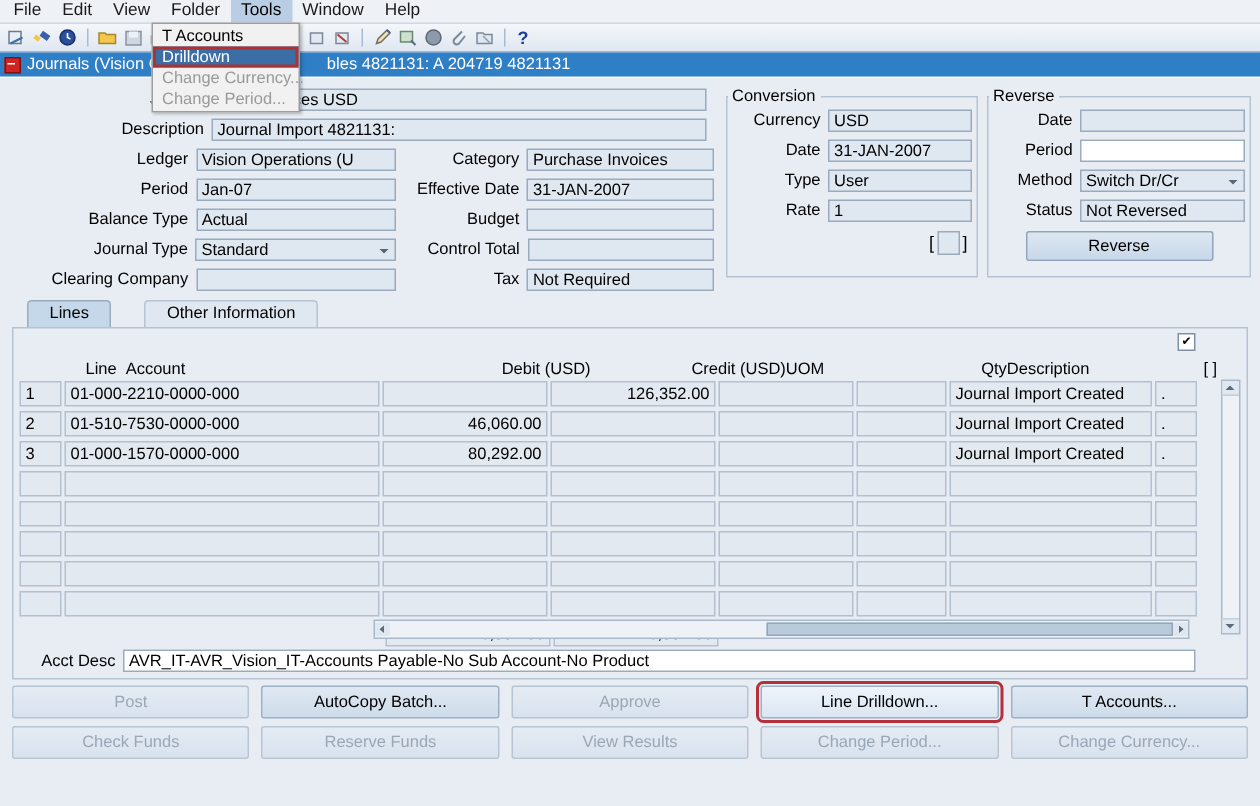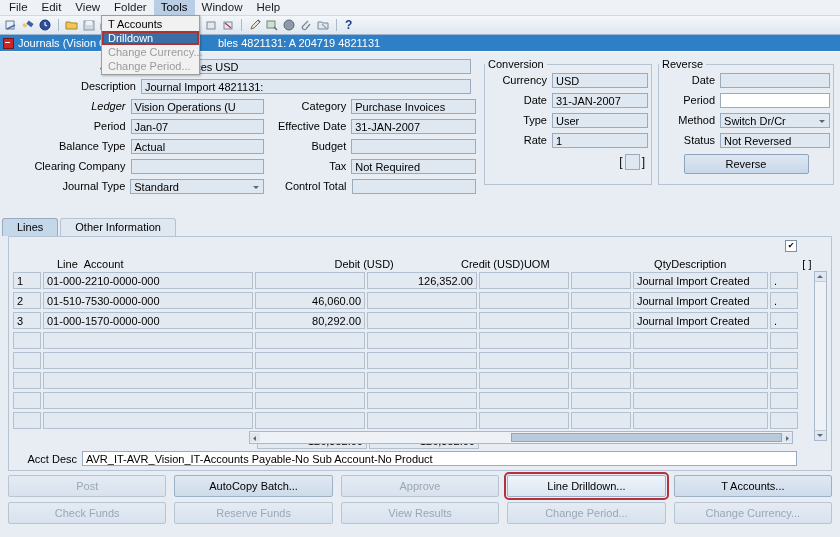--- a/index.html
+++ b/index.html
@@ -82,21 +82,21 @@
   .bracket{display:flex;align-items:center;justify-content:flex-end;font-size:12px;gap:2px;margin-top:4px;}
   .bracket .bx{width:13px;height:14px;background:#dfe7f0;border:1px solid #9aabbd;}
   
   .revbtn{
     width:125px;height:20px;margin:4px auto 0 auto;display:block;
     background:linear-gradient(#dde7f2,#c8d8e9);
     border:1px solid #8fa4bb;border-radius:2px;font-size:11px;
     font-family:"Liberation Sans",sans-serif;color:#000;cursor:pointer;
   }
   
-  .tabs{display:flex;align-items:flex-end;padding-left:2px;height:18px;margin-top:20px;}
+  .tabs{display:flex;align-items:flex-end;padding-left:18px;height:18px;margin-top:2px;gap:20px;}
   .tab{
     height:17px;line-height:17px;padding:0 14px;font-size:11px;
     background:#dfe7f0;border:1px solid #b6c3d2;border-bottom:none;
     border-radius:3px 3px 0 0;margin-right:2px;color:#000;
   }
   .tab.active{background:#c5d8ea;border-color:#9aabbd;font-weight:normal;}
   
   .panel{
     margin:0 8px;border:1px solid #b6c3d2;background:#e8edf4;
     height:235px;position:relative;box-sizing:border-box;
@@ -296,52 +296,52 @@
         <div class="lbl" style="width:130px;">Journal</div>
         <div class="fld" style="width:330px;">hase Invoices USD</div>
       </div>
 
       <div class="row">
         <div class="lbl" style="width:130px;">Description</div>
         <div class="fld" style="width:330px;">Journal Import 4821131:</div>
       </div>
 
       <div class="row">
-        <div class="lbl" style="width:130px;font-style:italic;">Ledger</div>
+        <div class="lbl" style="width:130px;">Ledger</div>
         <div class="fld" style="width:144px;">Vision Operations (U</div>
         <div class="lbl" style="width:90px;">Category</div>
         <div class="fld" style="width:135px;">Purchase Invoices</div>
       </div>
 
       <div class="row">
         <div class="lbl" style="width:130px;">Period</div>
         <div class="fld" style="width:144px;">Jan-07</div>
         <div class="lbl" style="width:90px;">Effective Date</div>
         <div class="fld" style="width:135px;">31-JAN-2007</div>
       </div>
 
       <div class="row">
         <div class="lbl" style="width:130px;">Balance Type</div>
         <div class="fld" style="width:144px;">Actual</div>
         <div class="lbl" style="width:90px;">Budget</div>
         <div class="fld" style="width:135px;"></div>
       </div>
 
       <div class="row">
+        <div class="lbl" style="width:130px;">Journal Type</div>
+        <div class="fld combo" style="width:144px;">Standard</div>
+        <div class="lbl" style="width:90px;">Control Total</div>
+        <div class="fld" style="width:135px;"></div>
+      </div>
+
+      <div class="row">
         <div class="lbl" style="width:130px;">Clearing Company</div>
         <div class="fld" style="width:144px;"></div>
         <div class="lbl" style="width:90px;">Tax</div>
         <div class="fld" style="width:135px;">Not Required</div>
-      </div>
-
-      <div class="row">
-        <div class="lbl" style="width:130px;">Journal Type</div>
-        <div class="fld combo" style="width:144px;">Standard</div>
-        <div class="lbl" style="width:90px;">Control Total</div>
-        <div class="fld" style="width:135px;"></div>
       </div>
     </div>
 
     <fieldset class="fs" style="width:168px;margin-left:8px;height:125px;">
       <legend>Conversion</legend>
       <div class="row">
         <div class="lbl" style="width:62px;">Currency</div>
         <div class="fld" style="width:96px;">USD</div>
       </div>
       <div class="row">

